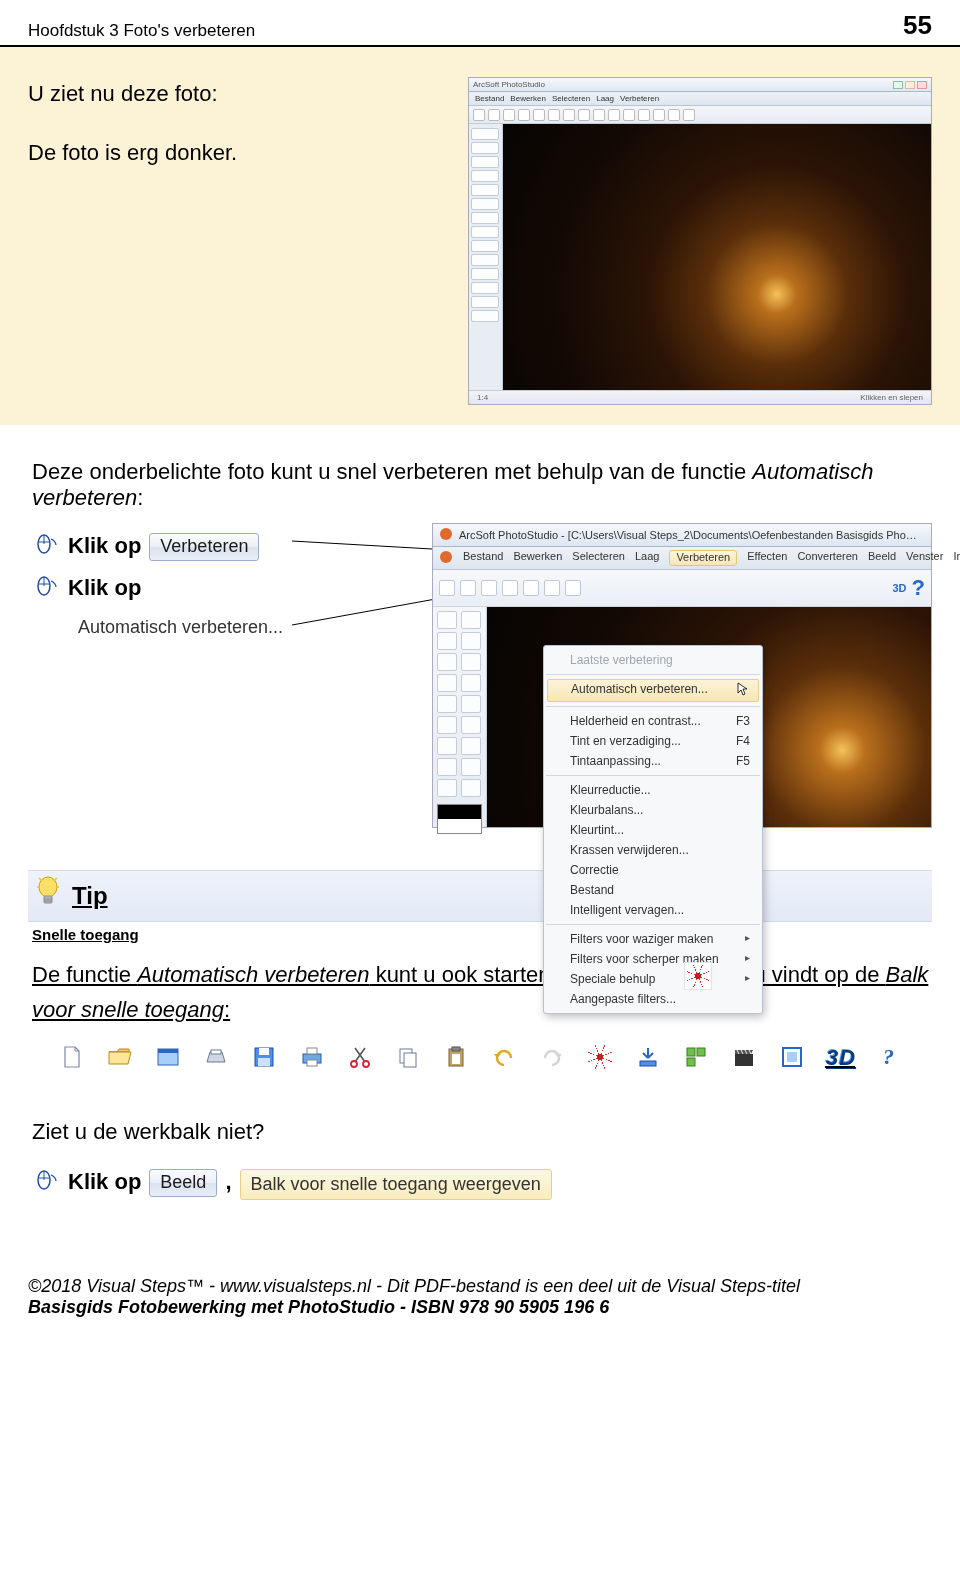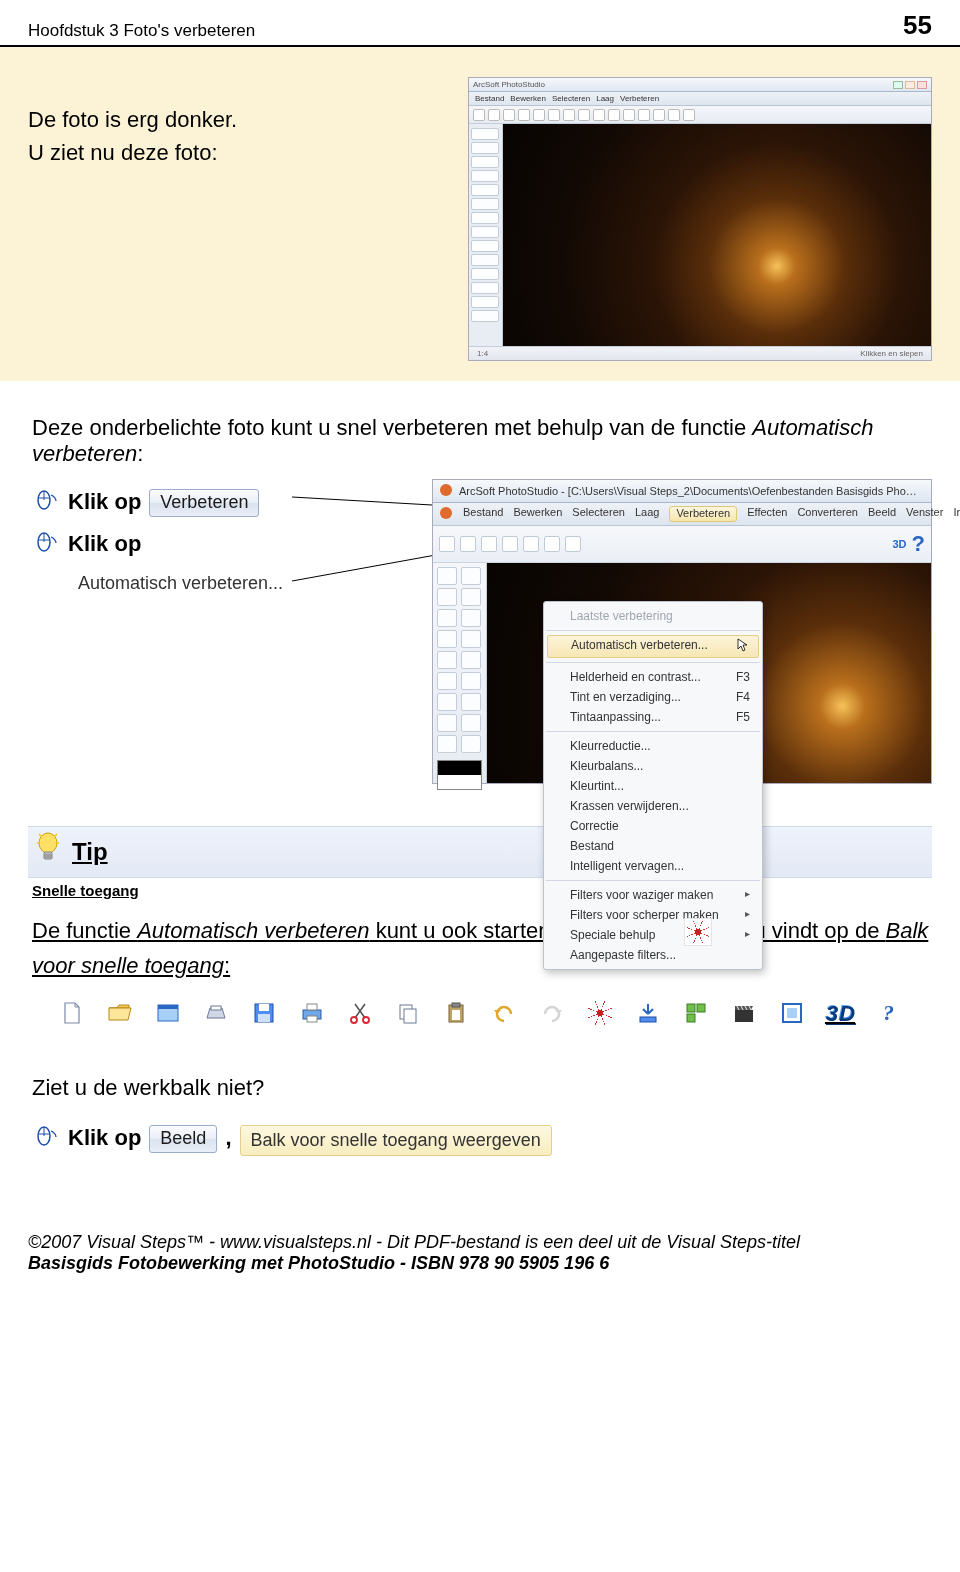--- a/index.html
+++ b/index.html
@@ -22,21 +22,21 @@
 
   .section-cream {
     background: #fcf3d7;
     padding: 30px 28px 20px 28px;
     display: flex;
     gap: 20px;
   }
   .section-cream .text { width: 420px; font-size: 22px; line-height: 1.5; }
   .section-cream .shot {
     flex: 1;
-    height: 284px;
+    height: 328px;
     background: #14532d;
     border: 1px solid #aab;
     position: relative;
     overflow: hidden;
   }
   .shot .titlebar {
     height: 14px;
     background: linear-gradient(#f6f8fb, #dfe7f2);
     border-bottom: 1px solid #a8b8cc;
     display:flex;align-items:center;justify-content:space-between;
@@ -235,22 +235,22 @@
 
 <div class="page">
 
   <div class="page-header">
     <span class="title">Hoofdstuk 3 Foto's verbeteren</span>
     <span class="pnum">55</span>
   </div>
 
   <div class="section-cream">
     <div class="text">
+      <p>U ziet nu deze foto:</p>
       <p style="margin-top:26px;">De foto is erg donker.</p>
-      <p>U ziet nu deze foto:</p>
     </div>
     <div class="shot">
       <div class="titlebar">
           <span>ArcSoft PhotoStudio</span>
           <span style="display:flex;gap:2px;">
             <span style="width:10px;height:8px;background:#dfe;border:1px solid #9b9;"></span>
             <span style="width:10px;height:8px;background:#fed;border:1px solid #db9;"></span>
             <span style="width:10px;height:8px;background:#fdd;border:1px solid #d99;"></span>
           </span>
         </div>
@@ -615,17 +615,17 @@
           </svg>
       </span>
       <span class="bold">Klik op</span>
       <span class="ui-button">Beeld</span>
       <span style="font-weight:bold;">, </span>
       <span class="ui-plain" style="background:linear-gradient(#fdf7e1,#f8edbe);border:1px solid #e6cf8d;border-radius:3px;">Balk voor snelle toegang weergeven</span>
     </div>
   </div>
 
   <div class="footer">
-    <div class="line1">©2007 Visual Steps™ - www.visualsteps.nl - Dit PDF-bestand is een deel uit de Visual Steps-titel</div>
+    <div class="line1">©2018 Visual Steps™ - www.visualsteps.nl - Dit PDF-bestand is een deel uit de Visual Steps-titel</div>
     <div class="line2">Basisgids Fotobewerking met PhotoStudio - ISBN 978 90 5905 196 6</div>
   </div>
 
 </div>
 
 </body></html>

